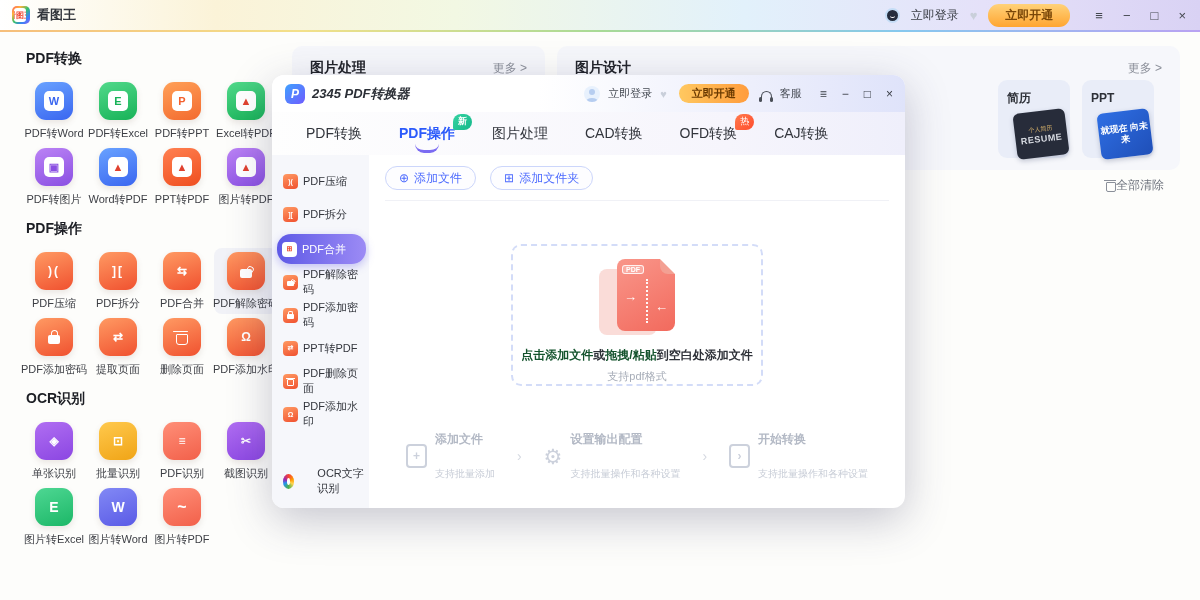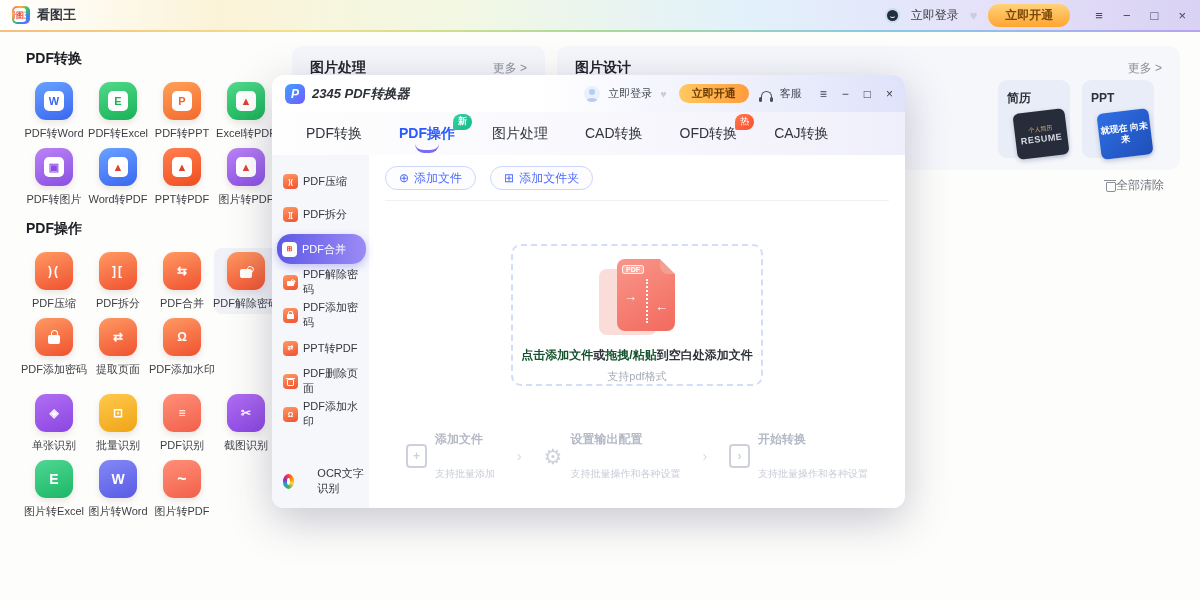--- a/index.html
+++ b/index.html
@@ -247,25 +247,32 @@
         <span class="ic bg-flame">
             <span class="lkL"></span>
           </span>
         <span class="lb">PDF添加密码</span>
         </div>
       <div class="cell">
         <span class="ic bg-flame">⇄</span>
         <span class="lb">提取页面</span>
         </div>
       <div class="cell">
+        <span class="ic bg-flame">
+            <span class="trL"></span>
+          </span>
+        <span class="lb">删除页面</span>
+        </div>
+      <div class="cell">
         <span class="ic bg-flame">Ω</span>
         <span class="lb">PDF添加水印</span>
         </div>
     </div>
 
+    <div class="sec-title">OCR识别</div>
     <div class="grid">
       <div class="cell">
         <span class="ic bg-violet">◈</span>
         <span class="lb">单张识别</span>
         </div>
       <div class="cell">
         <span class="ic bg-yellow">⊡</span>
         <span class="lb">批量识别</span>
         </div>
       <div class="cell">

